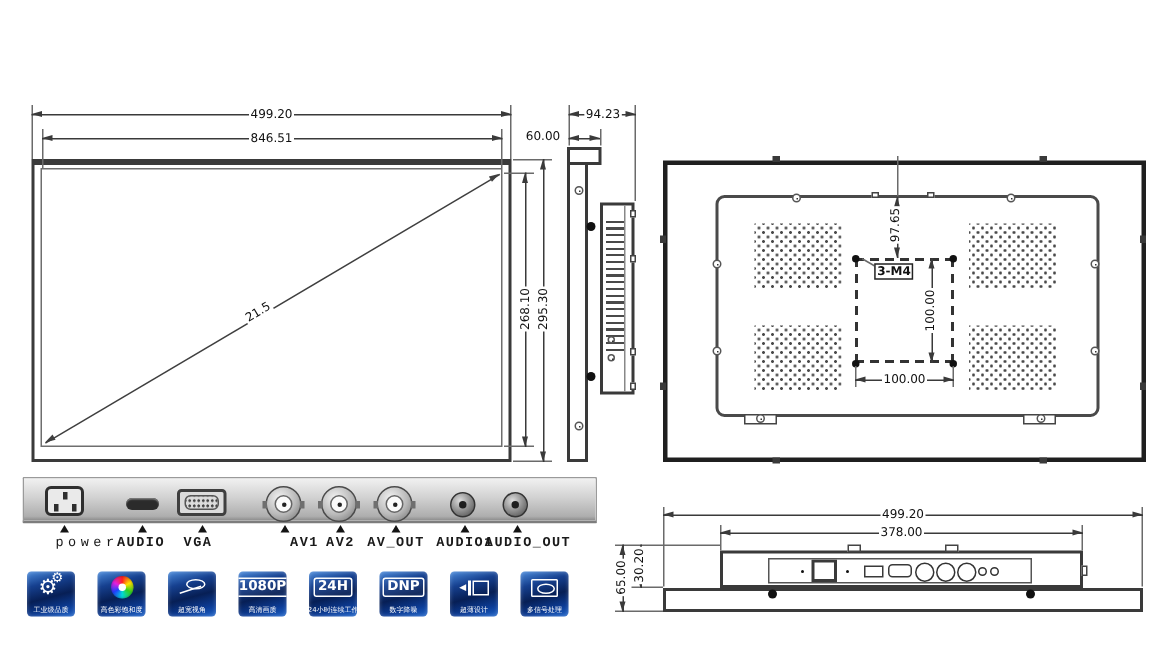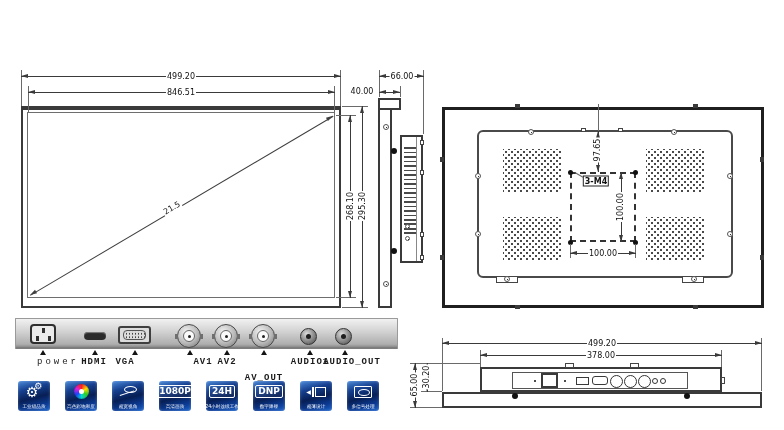--- a/index.html
+++ b/index.html
@@ -93,24 +93,24 @@
   <div class="lbl v" style="left:350px;top:206px">268.10</div>
 
   <div class="ext" style="left:342px;top:106px;width:26px;height:1px"></div>
   <div class="ext" style="left:342px;top:307px;width:26px;height:1px"></div>
   <div class="dv" style="left:362px;top:106px;height:202px"></div>
   <div class="lbl v" style="left:362px;top:206px">295.30</div>
 
   <div class="ext" style="left:379px;top:70px;width:1px;height:27px"></div>
   <div class="ext" style="left:423px;top:70px;width:1px;height:64px"></div>
   <div class="dh" style="left:379px;top:76px;width:45px"></div>
-  <div class="lbl" style="left:402px;top:76px">66.00</div>
+  <div class="lbl" style="left:402px;top:76px">94.23</div>
   <div class="ext" style="left:400px;top:86px;width:1px;height:11px"></div>
   <div class="dh" style="left:379px;top:92px;width:21px"></div>
-  <div class="lbl" style="left:362px;top:91px">40.00</div>
+  <div class="lbl" style="left:362px;top:91px">60.00</div>
 
   <div class="rect" style="left:378px;top:98px;width:14px;height:210px;border-width:2px"></div>
   <div class="rect" style="left:378px;top:98px;width:23px;height:12px;border-width:2px"></div>
   <div class="rect" style="left:400px;top:135px;width:23px;height:128px;border-width:2px"></div>
   <div class="slat" style="left:404px;top:147px;width:12px;height:88px"></div>
   <div class="ext" style="left:416px;top:137px;width:1px;height:124px;background:#888"></div>
   <div class="scr" style="left:383px;top:124px"></div>
   <div class="scr" style="left:383px;top:281px"></div>
   <div class="dot" style="left:391px;top:148px;width:6px;height:6px"></div>
   <div class="dot" style="left:391px;top:248px;width:6px;height:6px"></div>
@@ -232,25 +232,25 @@
   <div class="tri" style="left:43px;top:350px"></div>
   <div class="tri" style="left:95px;top:350px"></div>
   <div class="tri" style="left:135px;top:350px"></div>
   <div class="tri" style="left:190px;top:350px"></div>
   <div class="tri" style="left:227px;top:350px"></div>
   <div class="tri" style="left:264px;top:350px"></div>
   <div class="tri" style="left:310px;top:350px"></div>
   <div class="tri" style="left:345px;top:350px"></div>
 
   <div class="plbl sp" style="left:58px;top:357px">power</div>
-  <div class="plbl" style="left:94px;top:357px">HDMI</div>
-  <div class="plbl" style="left:125px;top:357px">VGA</div>
+  <div class="plbl" style="left:94px;top:357px">AUDIO</div>
+  <div class="plbl" style="left:132px;top:357px">VGA</div>
   <div class="plbl" style="left:203px;top:357px">AV1</div>
   <div class="plbl" style="left:227px;top:357px">AV2</div>
-  <div class="plbl" style="left:264px;top:373px">AV_OUT</div>
+  <div class="plbl" style="left:264px;top:357px">AV_OUT</div>
   <div class="plbl" style="left:310px;top:357px">AUDIO1</div>
   <div class="plbl" style="left:352px;top:357px">AUDIO_OUT</div>
 
   <div class="badge" style="left:18px">
     <div class="bic">
         <span class="g1">⚙</span>
         <span class="g2">⚙</span>
       </div>
     <div class="blb">
         <span>工业级品质</span>

